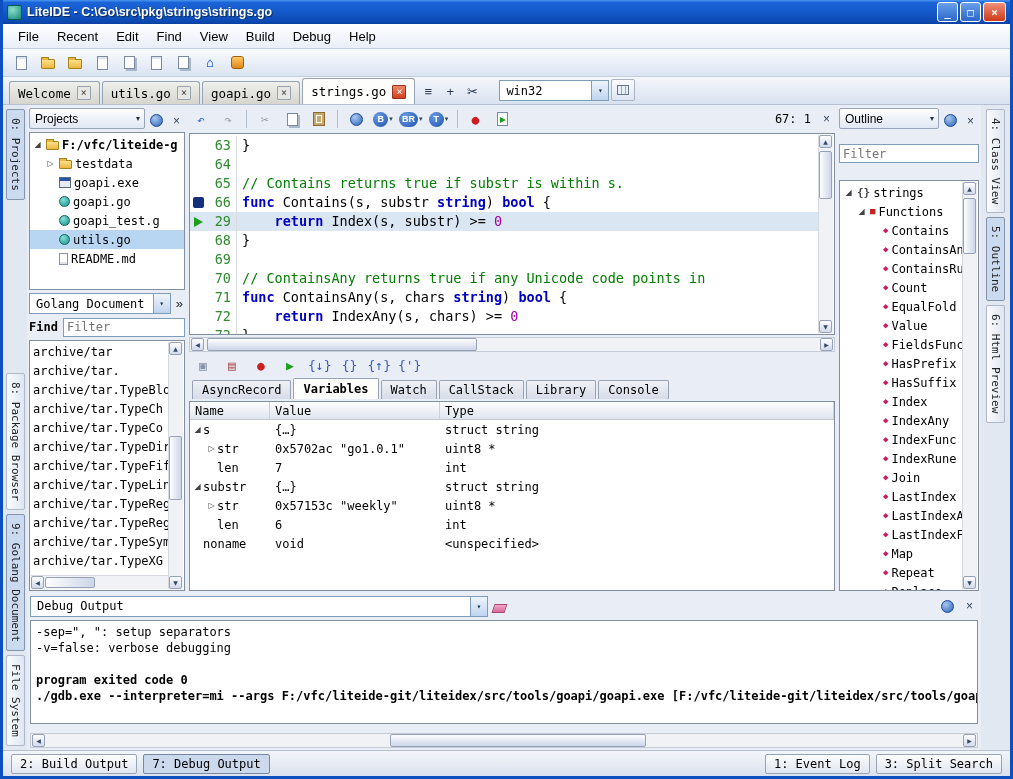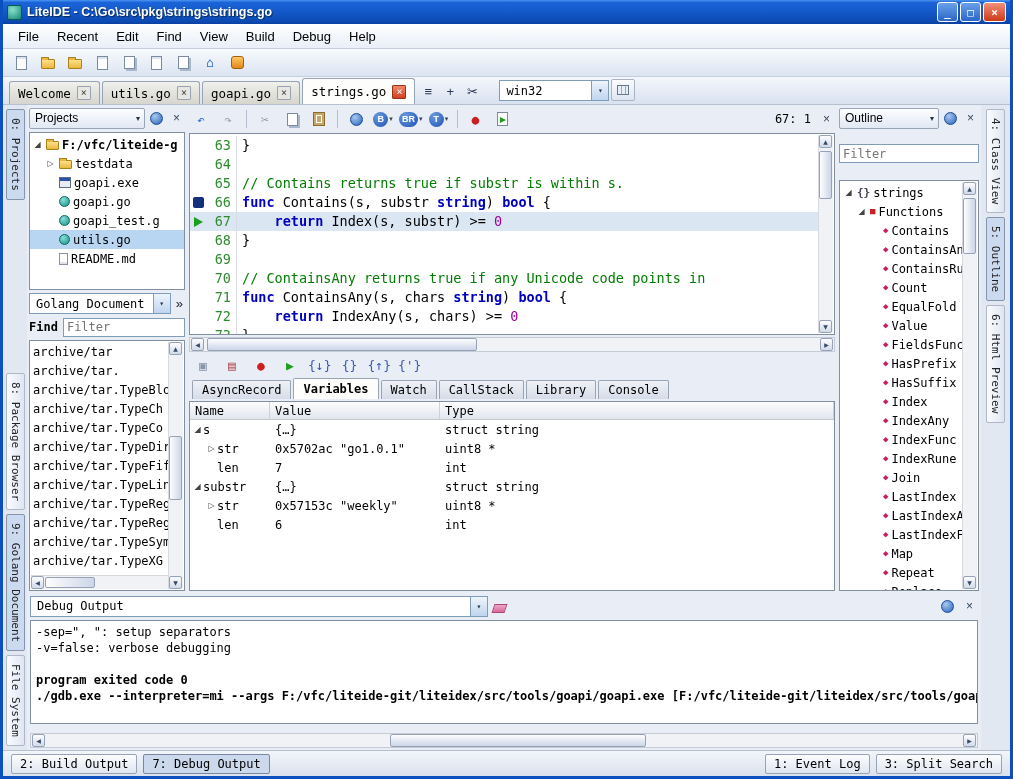--- a/index.html
+++ b/index.html
@@ -49,21 +49,21 @@
 .bodyrow{flex:1;display:flex;min-height:0}
 .vstrip{width:24px;background:#e2e8f2;display:flex;flex-direction:column;align-items:center;padding:4px 0;gap:4px;flex:none}
 .vstrip.right{width:29px}
 .vtab{writing-mode:vertical-rl;padding:8px 2px;font-size:11px;font-family:"DejaVu Sans Mono",monospace;border:1px solid #aeb8c8;border-radius:2px;background:linear-gradient(90deg,#fafbfd,#dfe6f2);white-space:nowrap;color:#222}
 .vtab.pressed{background:#ccdaf0;border-color:#8494ac}
 .vspacer{flex:1}
 .central{flex:1;display:flex;flex-direction:column;min-width:0}
 .panels{height:488px;display:flex;min-width:0;flex:none}
 
 .left-panel{width:160px;display:flex;flex-direction:column;padding:2px;gap:3px;flex:none}
-.panel-head{height:22px;display:flex;align-items:center;gap:3px;flex:none}
+.panel-head{height:22px;display:flex;align-items:flex-end;gap:3px;flex:none}
 .head-combo{flex:1;height:21px;border:1px solid #98a4b8;border-radius:2px;background:linear-gradient(#fdfdfe,#e0e8f4);display:flex;align-items:center;justify-content:space-between;padding-left:5px;font-size:12px;min-width:0;white-space:nowrap;overflow:hidden}
 .ph-ic{width:17px;height:17px;display:flex;align-items:center;justify-content:center;font-size:12px;color:#33475e;flex:none}
 .whitebox{border:1px solid #828f9f;background:#fff;overflow:hidden;position:relative}
 .tree-box{height:158px;flex:none;font-family:"DejaVu Sans Mono",monospace;font-size:12px;padding-top:2px}
 .trow{height:19px;display:flex;align-items:center;gap:3px;white-space:nowrap}
 .trow.sel{background:#b8d6f2}
 .expander{width:11px;flex:none;font-size:8px;color:#444;text-align:center;font-family:"DejaVu Sans",sans-serif}
 .tlabel{overflow:hidden;text-overflow:clip}
 .nicon{flex:none}
 .ni-folder,.ni-folder-open{width:13px;height:9px;background:linear-gradient(#ffe089,#eab83e);border:1px solid #a5821e;border-radius:1px;position:relative;margin-top:2px}
@@ -388,21 +388,21 @@
                   <span class="emarker">
                     <span class="bmark"></span>
                   </span>
                   <span class="enum">66</span>
                   <span class="ecode"><span class="c-kw">func</span><span class="c-plain"> Contains(s, substr </span><span class="c-kw">string</span><span class="c-plain">) </span><span class="c-kw">bool</span><span class="c-plain"> {</span></span>
                 </div>
                 <div class="eline cur">
                   <span class="emarker">
                     <span class="earrow"></span>
                   </span>
-                  <span class="enum">67</span>
+                  <span class="enum">29</span>
                   <span class="ecode"><span class="c-plain">    </span><span class="c-kw">return</span><span class="c-plain"> Index(s, substr) &gt;= </span><span class="c-num">0</span></span>
                 </div>
                 <div class="eline">
                   <span class="emarker"></span>
                   <span class="enum">68</span>
                   <span class="ecode"><span class="c-plain">}</span></span>
                 </div>
                 <div class="eline">
                   <span class="emarker"></span>
                   <span class="enum">69</span>
@@ -521,20 +521,28 @@
                   <span class="vc vc1">0x57153c "weekly"</span>
                   <span class="vc vc2">uint8 *</span>
                 </div>
                 <div class="vrow">
                   <span class="vc vc0" style="padding-left: 16px;">
                     <span class="expander"></span>
                     <span>len</span>
                   </span>
                   <span class="vc vc1">6</span>
                   <span class="vc vc2">int</span>
+                </div>
+                <div class="vrow">
+                  <span class="vc vc0" style="padding-left: 2px;">
+                    <span class="expander"></span>
+                    <span>noname</span>
+                  </span>
+                  <span class="vc vc1">void</span>
+                  <span class="vc vc2">&lt;unspecified&gt;</span>
                 </div>
               </div>
           </div>
         </div>
 
         <div class="right-panel">
           <div class="panel-head">
             <div class="head-combo">
               <span>Outline</span>
               <span class="darr" style="border:none;background:none;width:12px">▾</span>

